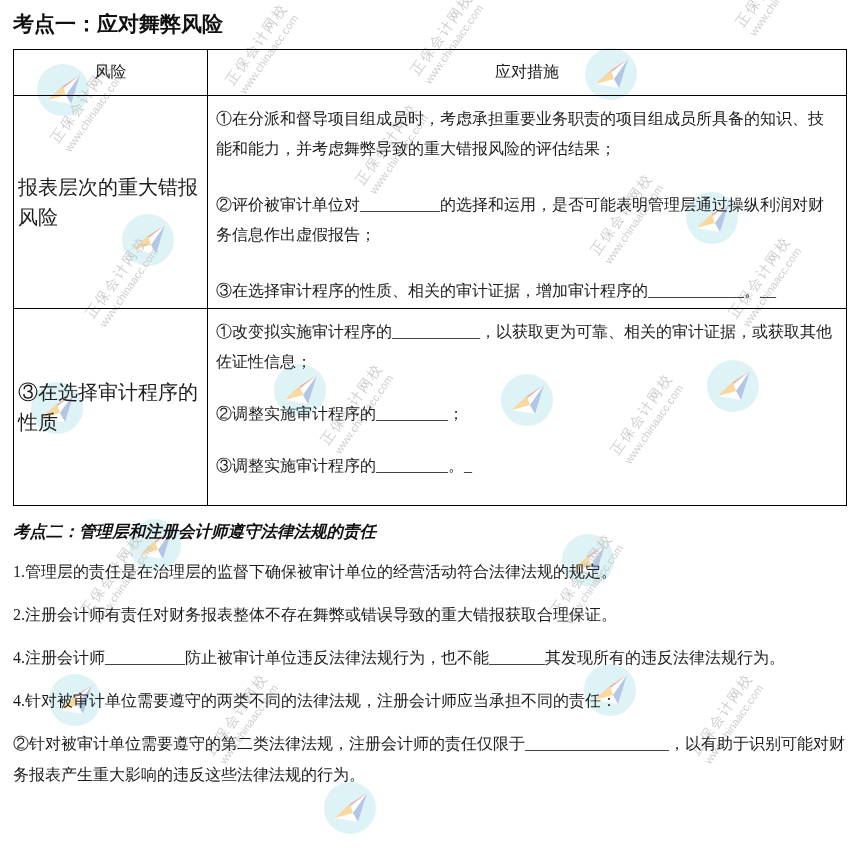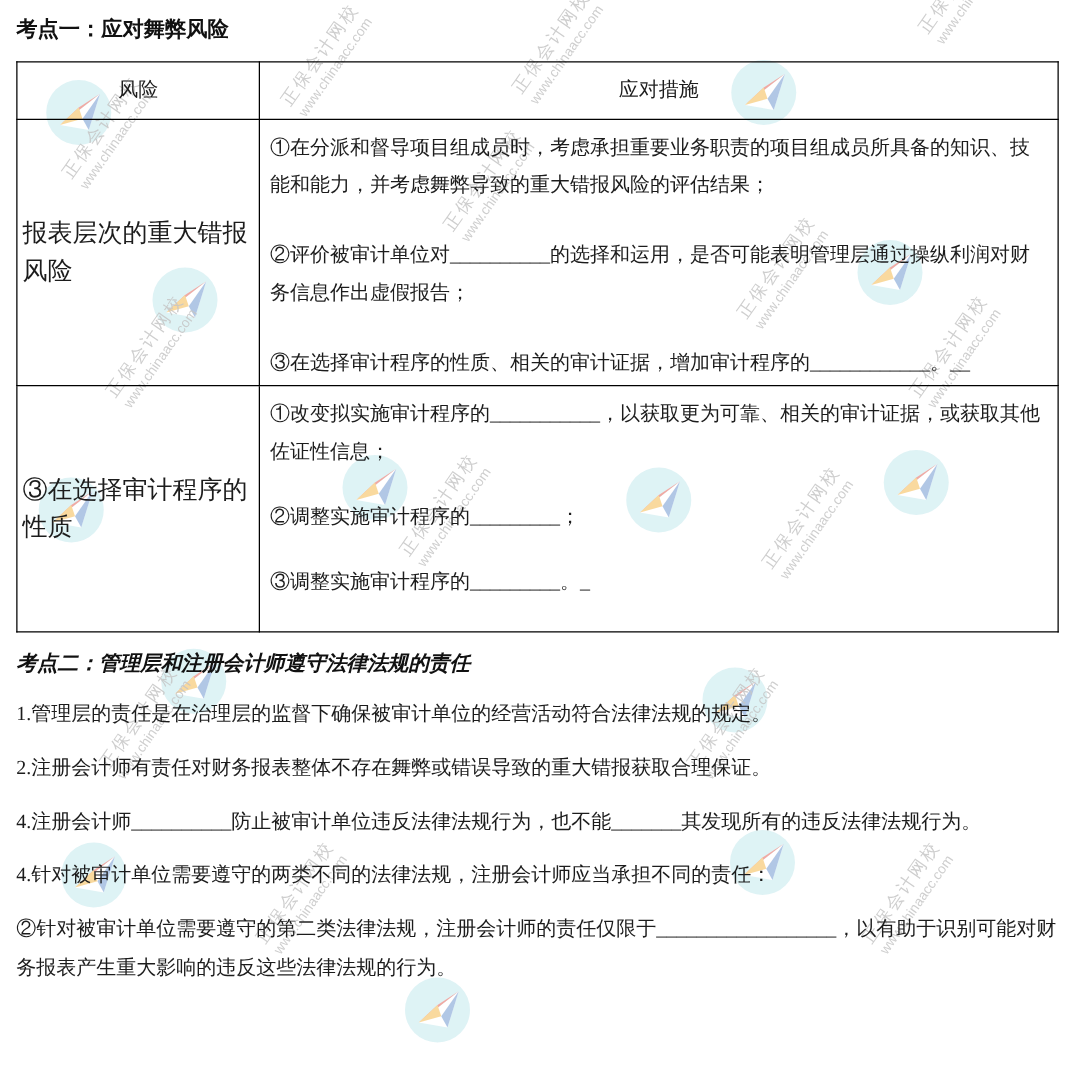--- a/index.html
+++ b/index.html
@@ -35,21 +35,21 @@
   
   #content {
     position: absolute;
     left: 13px; top: 13px;
     width: 833px;
     z-index: 1;
   }
   .section-title {
     font-family: "Liberation Sans", "DejaVu Sans", sans-serif;
     font-weight: bold;
-    font-size: 17px;
+    font-size: 21px;
     line-height: 22px;
     color: #111;
   }
   #title-2 { margin: 14px 0 14px 0; font-size: 16.5px; font-style: italic; }
 
   table {
     border-collapse: collapse;
     width: 833px;
     margin-top: 14px;
     table-layout: fixed;

